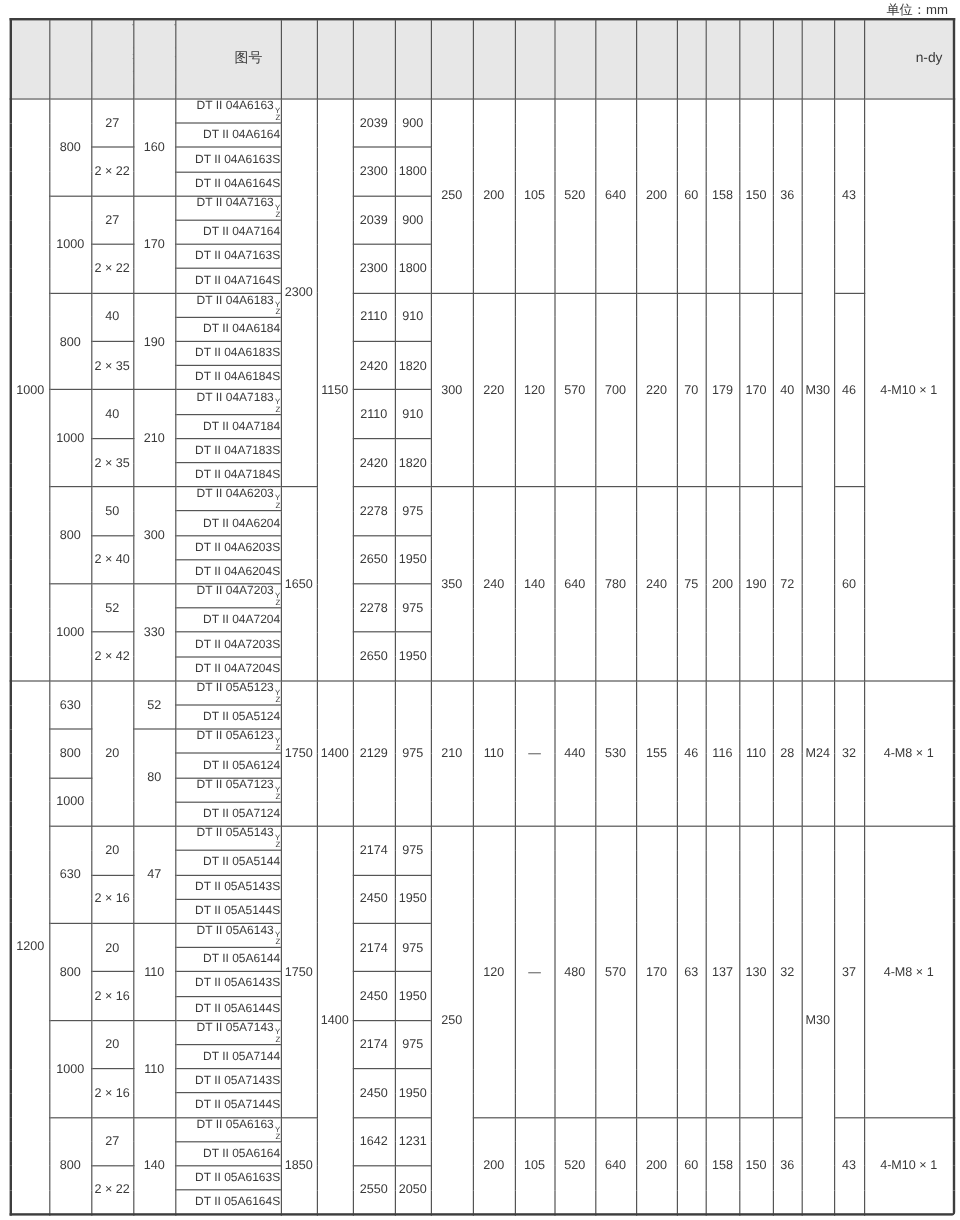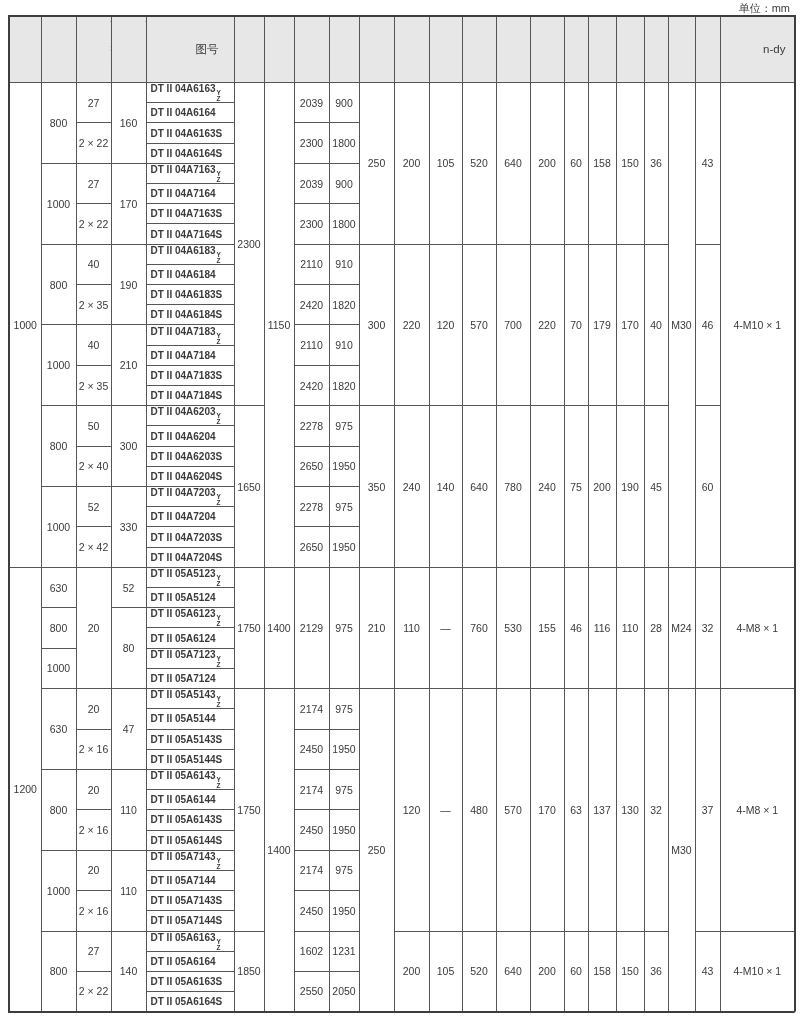--- a/index.html
+++ b/index.html
@@ -9,21 +9,21 @@
   table.spec{position:absolute;left:8px;top:15px;width:786px;height:998px;
              border-collapse:collapse;table-layout:fixed;
              border:2px solid #3d3d3d;}
   table.spec th, table.spec td{border:1px solid #555;padding:0;overflow:hidden;}
   table.spec thead tr{height:50px;}
   table.spec thead th{background:#e7e7e7;font-weight:normal;font-size:11.5px;
                       text-align:center;vertical-align:middle;white-space:pre-line;line-height:13px;padding-left:34px;}
   table.spec tbody tr{height:20px;}
   table.spec tbody td{font-size:10.5px;text-align:center;vertical-align:middle;
                       background:#fff;white-space:nowrap;}
-  table.spec tbody td.fig-cell{text-align:left;padding-left:4px;font-size:10px;font-weight:bold;}
+  table.spec tbody td.fig-cell{text-align:right;padding-left:4px;font-size:10px;}
   .yz{display:inline-flex;flex-direction:column;font-size:6.5px;line-height:6px;
       vertical-align:-3px;margin-left:1px;}
 </style>
 </head>
 <body>
 
 <div class="page">
   <div class="unit-note">单位：mm</div>
   <table class="spec">
     <colgroup>
@@ -213,21 +213,21 @@
           <td rowspan="2">975</td>
           <td rowspan="8">350</td>
           <td rowspan="8">240</td>
           <td rowspan="8">140</td>
           <td rowspan="8">640</td>
           <td rowspan="8">780</td>
           <td rowspan="8">240</td>
           <td rowspan="8">75</td>
           <td rowspan="8">200</td>
           <td rowspan="8">190</td>
-          <td rowspan="8">45</td>
+          <td rowspan="8">72</td>
           <td rowspan="8">60</td>
         </tr>
         <tr>
           <td class="fig-cell">DT II 04A6204</td>
         </tr>
         <tr>
           <td rowspan="2">2 × 40</td>
           <td class="fig-cell">DT II 04A6203S</td>
           <td rowspan="2">2650</td>
           <td rowspan="2">1950</td>
@@ -267,21 +267,21 @@
               <span>Y</span>
               <span>Z</span>
             </span></td>
           <td rowspan="6">1750</td>
           <td rowspan="6">1400</td>
           <td rowspan="6">2129</td>
           <td rowspan="6">975</td>
           <td rowspan="6">210</td>
           <td rowspan="6">110</td>
           <td rowspan="6">—</td>
-          <td rowspan="6">760</td>
+          <td rowspan="6">440</td>
           <td rowspan="6">530</td>
           <td rowspan="6">155</td>
           <td rowspan="6">46</td>
           <td rowspan="6">116</td>
           <td rowspan="6">110</td>
           <td rowspan="6">28</td>
           <td rowspan="6">M24</td>
           <td rowspan="6">32</td>
           <td rowspan="6">4-M8 × 1</td>
         </tr>
@@ -395,21 +395,21 @@
         </tr>
         <tr>
           <td rowspan="4">800</td>
           <td rowspan="2">27</td>
           <td rowspan="4">140</td>
           <td class="fig-cell">DT II 05A6163<span class="yz">
               <span>Y</span>
               <span>Z</span>
             </span></td>
           <td rowspan="4">1850</td>
-          <td rowspan="2">1602</td>
+          <td rowspan="2">1642</td>
           <td rowspan="2">1231</td>
           <td rowspan="4">200</td>
           <td rowspan="4">105</td>
           <td rowspan="4">520</td>
           <td rowspan="4">640</td>
           <td rowspan="4">200</td>
           <td rowspan="4">60</td>
           <td rowspan="4">158</td>
           <td rowspan="4">150</td>
           <td rowspan="4">36</td>

